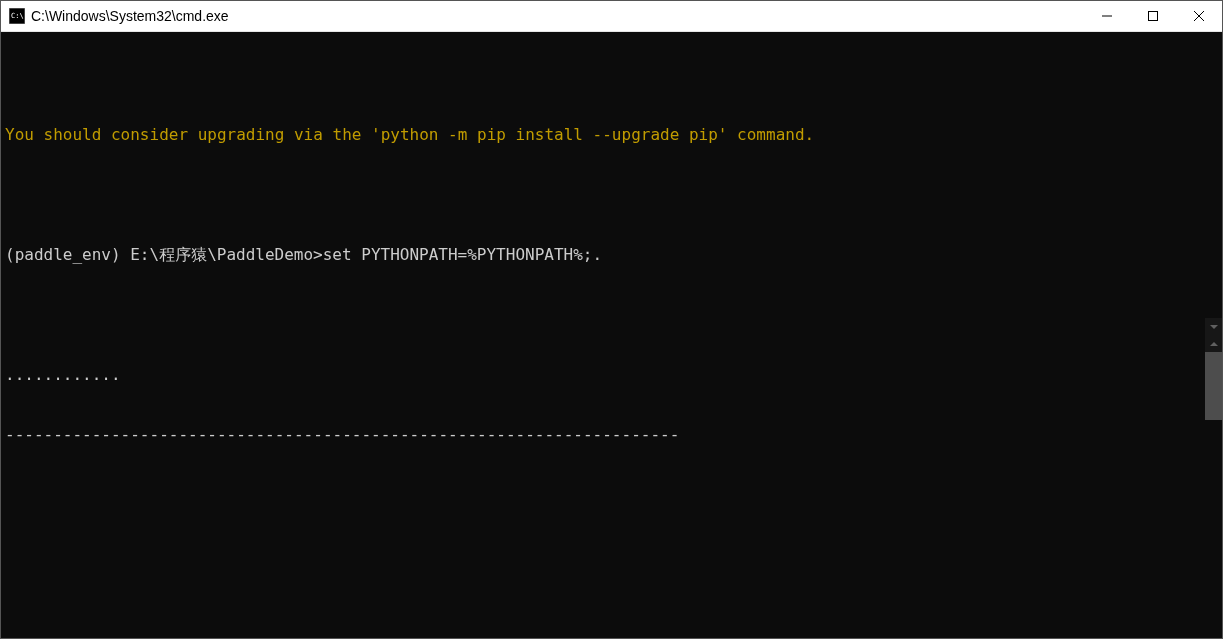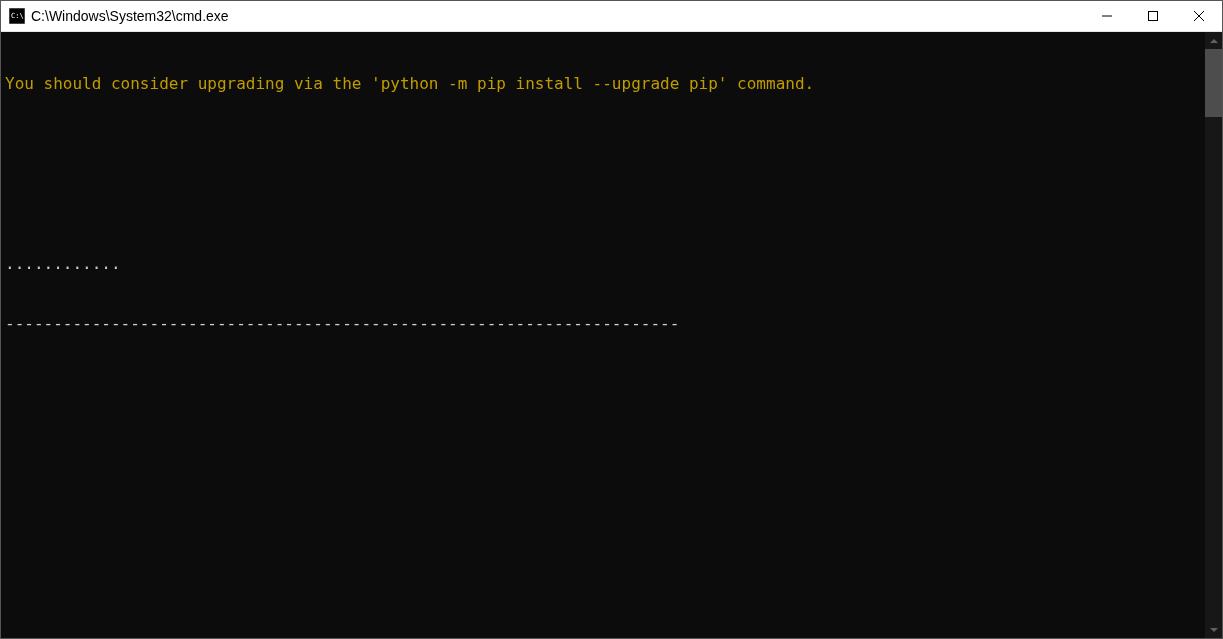--- a/index.html
+++ b/index.html
@@ -54,20 +54,21 @@
     }
     .titlebar-btn svg {
       width: 10px;
       height: 10px;
     }
     .terminal-area {
       position: relative;
       height: calc(100% - 31px);
       background: #0c0c0c;
       display: flex;
+      align-items: center;
     }
     .terminal-content {
       flex: 1;
       padding: 2px 4px;
       font-family: "Consolas", "NSimSun", "SimSun", monospace;
       font-size: 16px;
       line-height: 20px;
       color: #cccccc;
       white-space: pre;
       overflow: hidden;
@@ -135,20 +136,21 @@
         <line x1="10" y1="0" x2="0" y2="10" stroke="#000" stroke-width="1"></line>
       </svg>
     </div>
   </div>
 </div>
 
 <div class="terminal-area">
   <div class="terminal-content">
     <span class="line yellow-text">You should consider upgrading via the 'python -m pip install --upgrade pip' command.</span>
     <span class="line"></span>
+    <span class="line">(paddle_env) E:\程序猿\PaddleDemo&gt;set PYTHONPATH=%PYTHONPATH%;.</span>
     <span class="line"></span>
     <span class="line">............</span>
     <span class="line">----------------------------------------------------------------------</span>
     <span class="line"></span>
     
     
   </div>
   <div class="scrollbar">
     <div class="scrollbar-arrow up">
       <svg width="8" height="4" viewBox="0 0 8 4">

